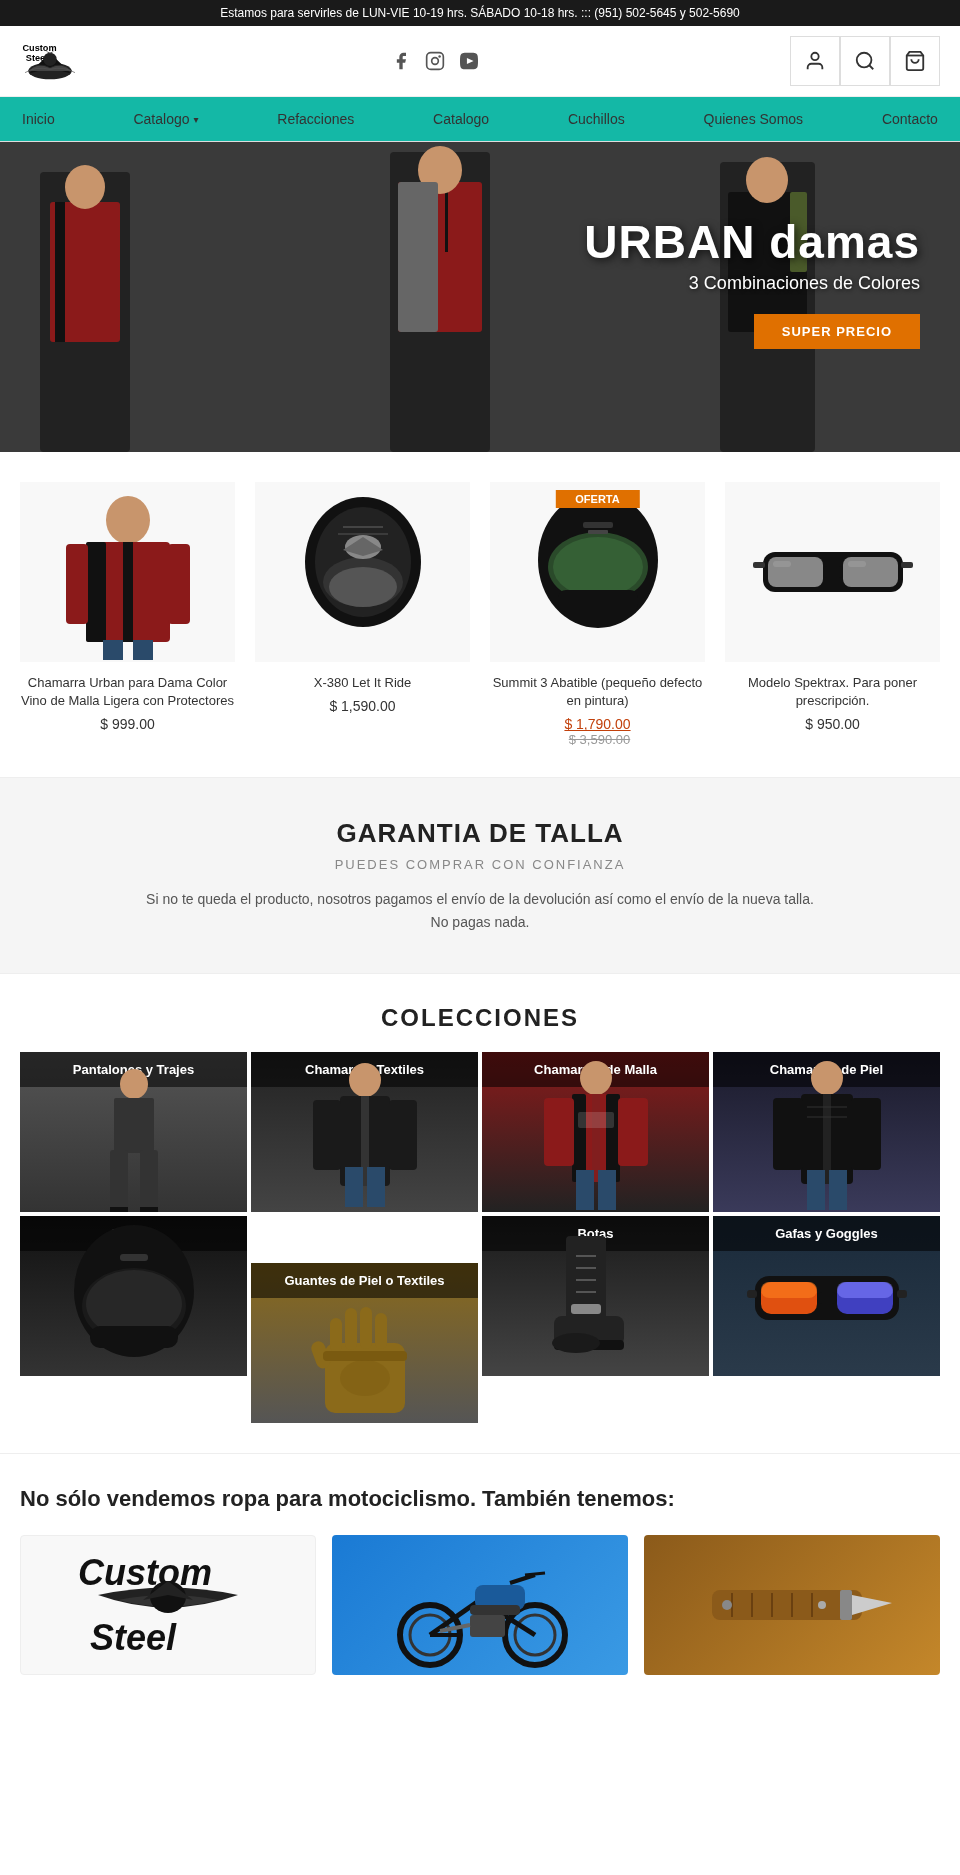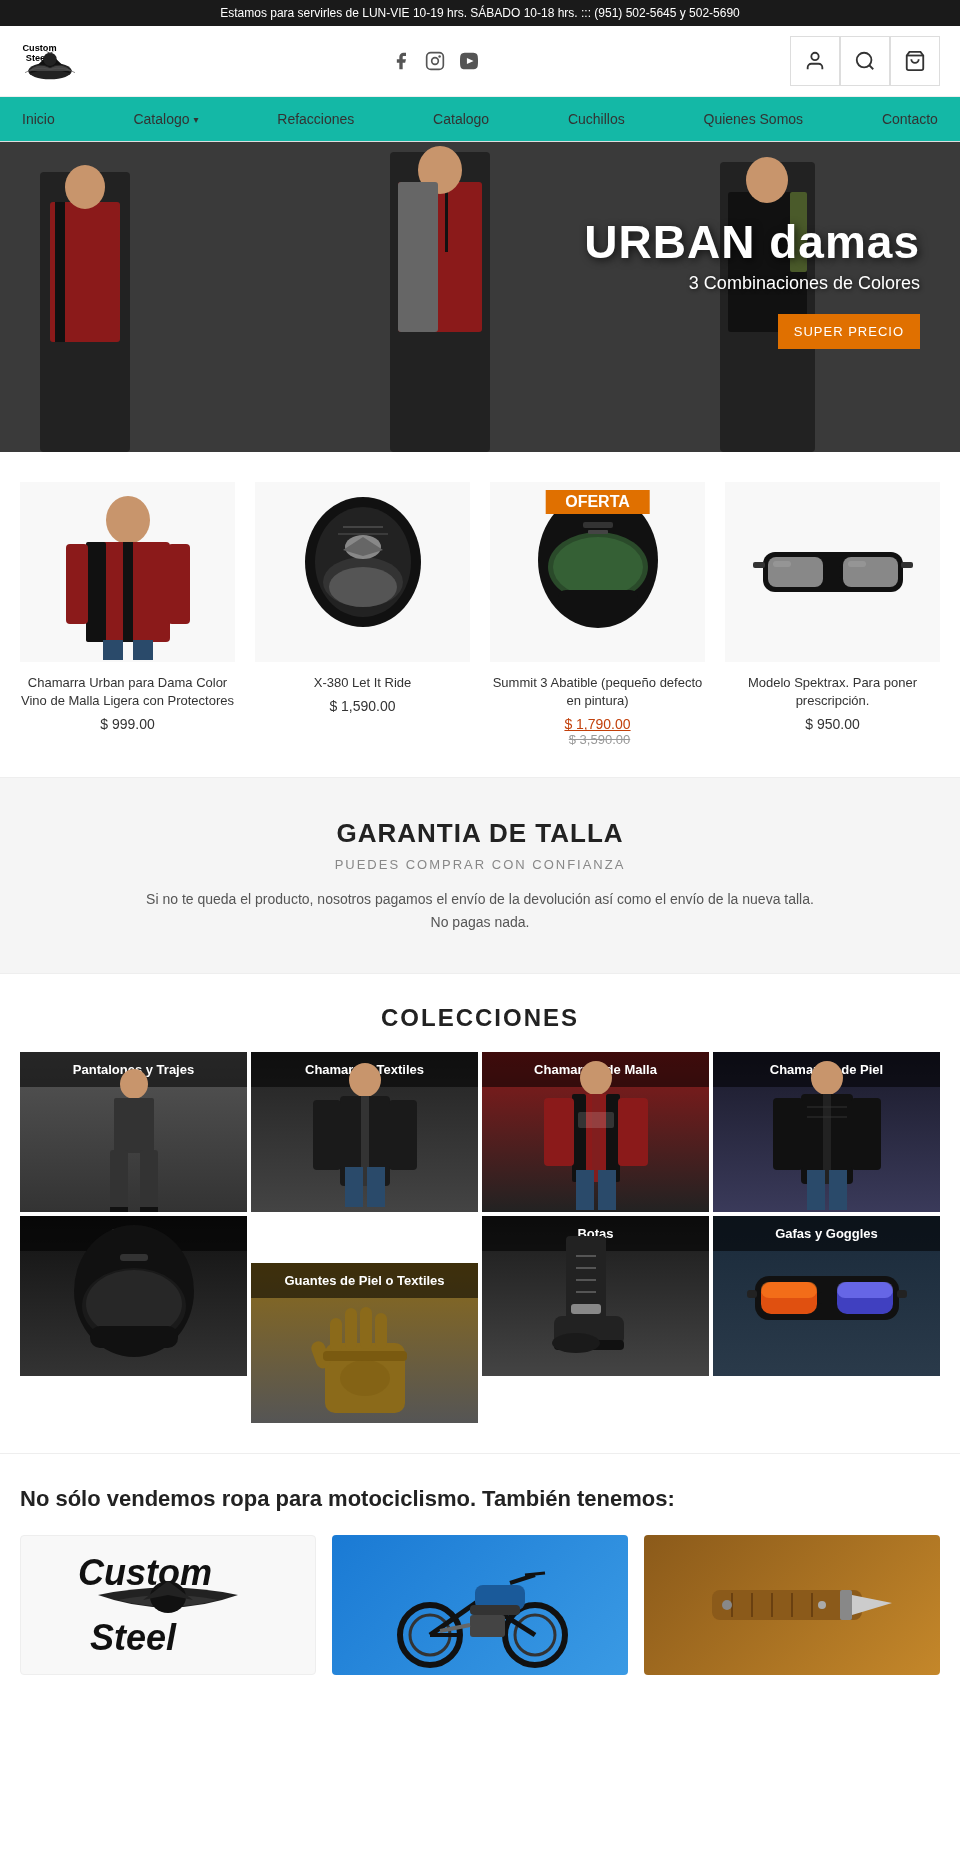--- a/index.html
+++ b/index.html
@@ -114,23 +114,23 @@
     .hero-subtitle {
       font-size: 18px;
       margin-top: 8px;
       text-shadow: 1px 1px 4px rgba(0,0,0,0.7);
     }
     .hero-btn {
       display: inline-block;
       margin-top: 20px;
       background: #e07000;
       color: #fff;
-      padding: 10px 16px;
+      padding: 10px 28px;
       font-size: 13px;
-      font-weight: normal;
+      font-weight: bold;
       letter-spacing: 1px;
       cursor: pointer;
       border: none;
       text-transform: uppercase;
     }
 
     
     .products-section {
       padding: 30px 20px;
       background: #fff;
@@ -158,21 +158,21 @@
       position: relative;
       overflow: hidden;
     }
     .offer-badge {
       position: absolute;
       top: 8px;
       left: 50%;
       transform: translateX(-50%);
       background: #e07000;
       color: #fff;
-      font-size: 16px;
+      font-size: 11px;
       padding: 3px 20px;
       font-weight: bold;
       z-index: 2;
       text-transform: uppercase;
     }
     .product-title {
       margin-top: 12px;
       font-size: 13px;
       color: #333;
       line-height: 1.4;

